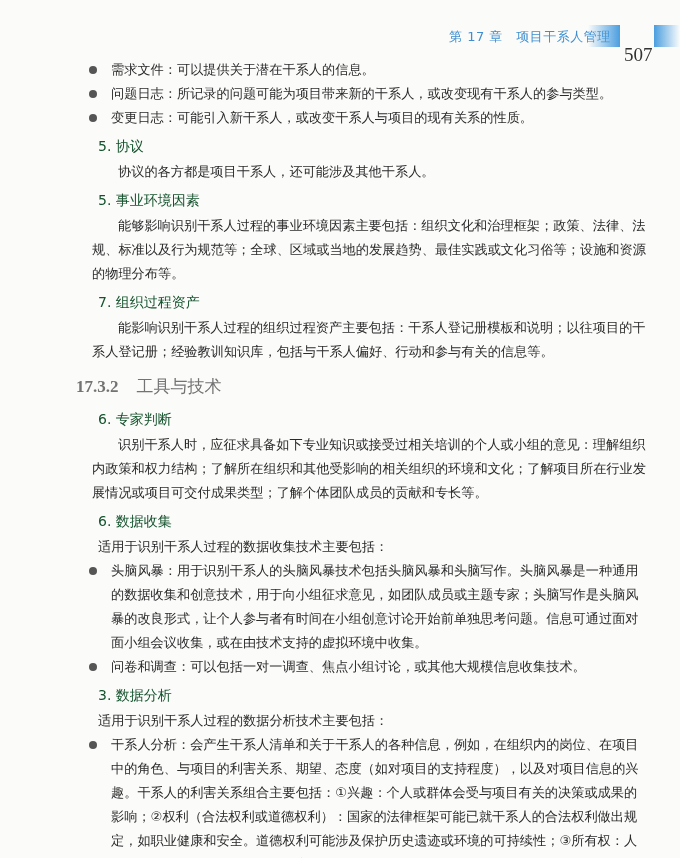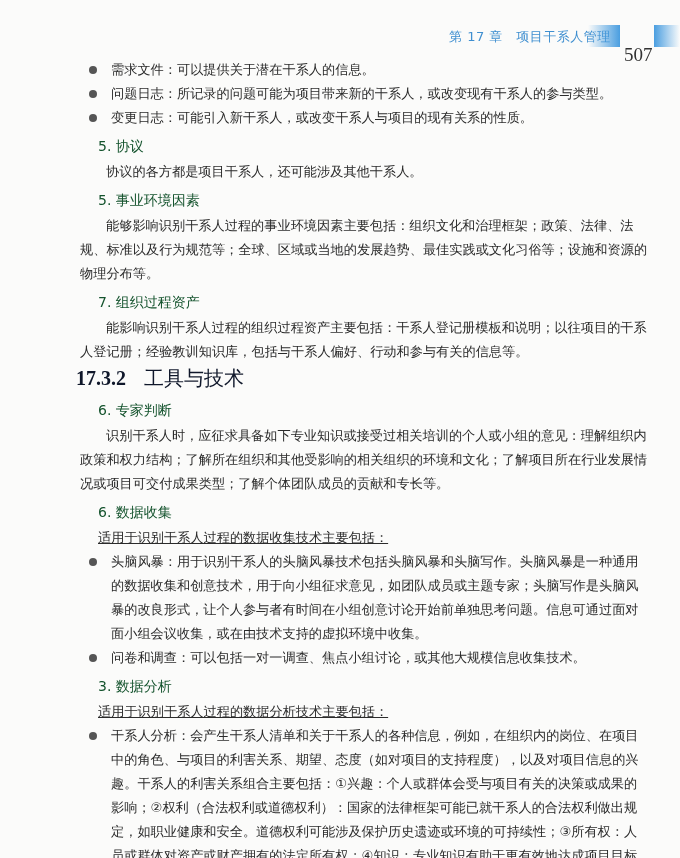--- a/index.html
+++ b/index.html
@@ -33,25 +33,25 @@
     margin-left:9px;
   }
   .bullet::before {
     content:""; position:absolute; left:4px; top:8px; width:8px; height:8px;
     border-radius:50%; background:#555;
   }
   .sub-h {
     color:#14532d; font-size:14px; line-height:24px; margin-left:22px;
     margin-top:4px; margin-bottom:2px;
   }
-  .para { font-size:13.2px; line-height:24px; text-indent:26px; margin-left:4px; }
-  .para-ni { font-size:13.2px; line-height:24px; margin-left:22px;text-decoration:underline; }
+  .para { font-size:13.2px; line-height:24px; text-indent:26px; margin-left:16px; }
+  .para-ni { font-size:13.2px; line-height:24px; margin-left:22px; }
   .sec-h {
-    color:#0f172a; font-size:20px; font-family:"Liberation Serif", serif;
-    font-weight:bold; margin-top:0; margin-bottom:6px; line-height:28px;
+    color:#737373; font-size:17px; font-family:"Liberation Serif", serif;
+    font-weight:bold; margin-top:8px; margin-bottom:6px; line-height:28px;
   }
   .sec-h .num { margin-right:18px; }
   .sec-h .txt { font-weight:normal; font-family:"DejaVu Sans", sans-serif; }
 </style>
 </head>
 <body>
 
 <div class="header">
   <span class="header-title">第 17 章　项目干系人管理</span>
   <span class="grad-left"></span>

